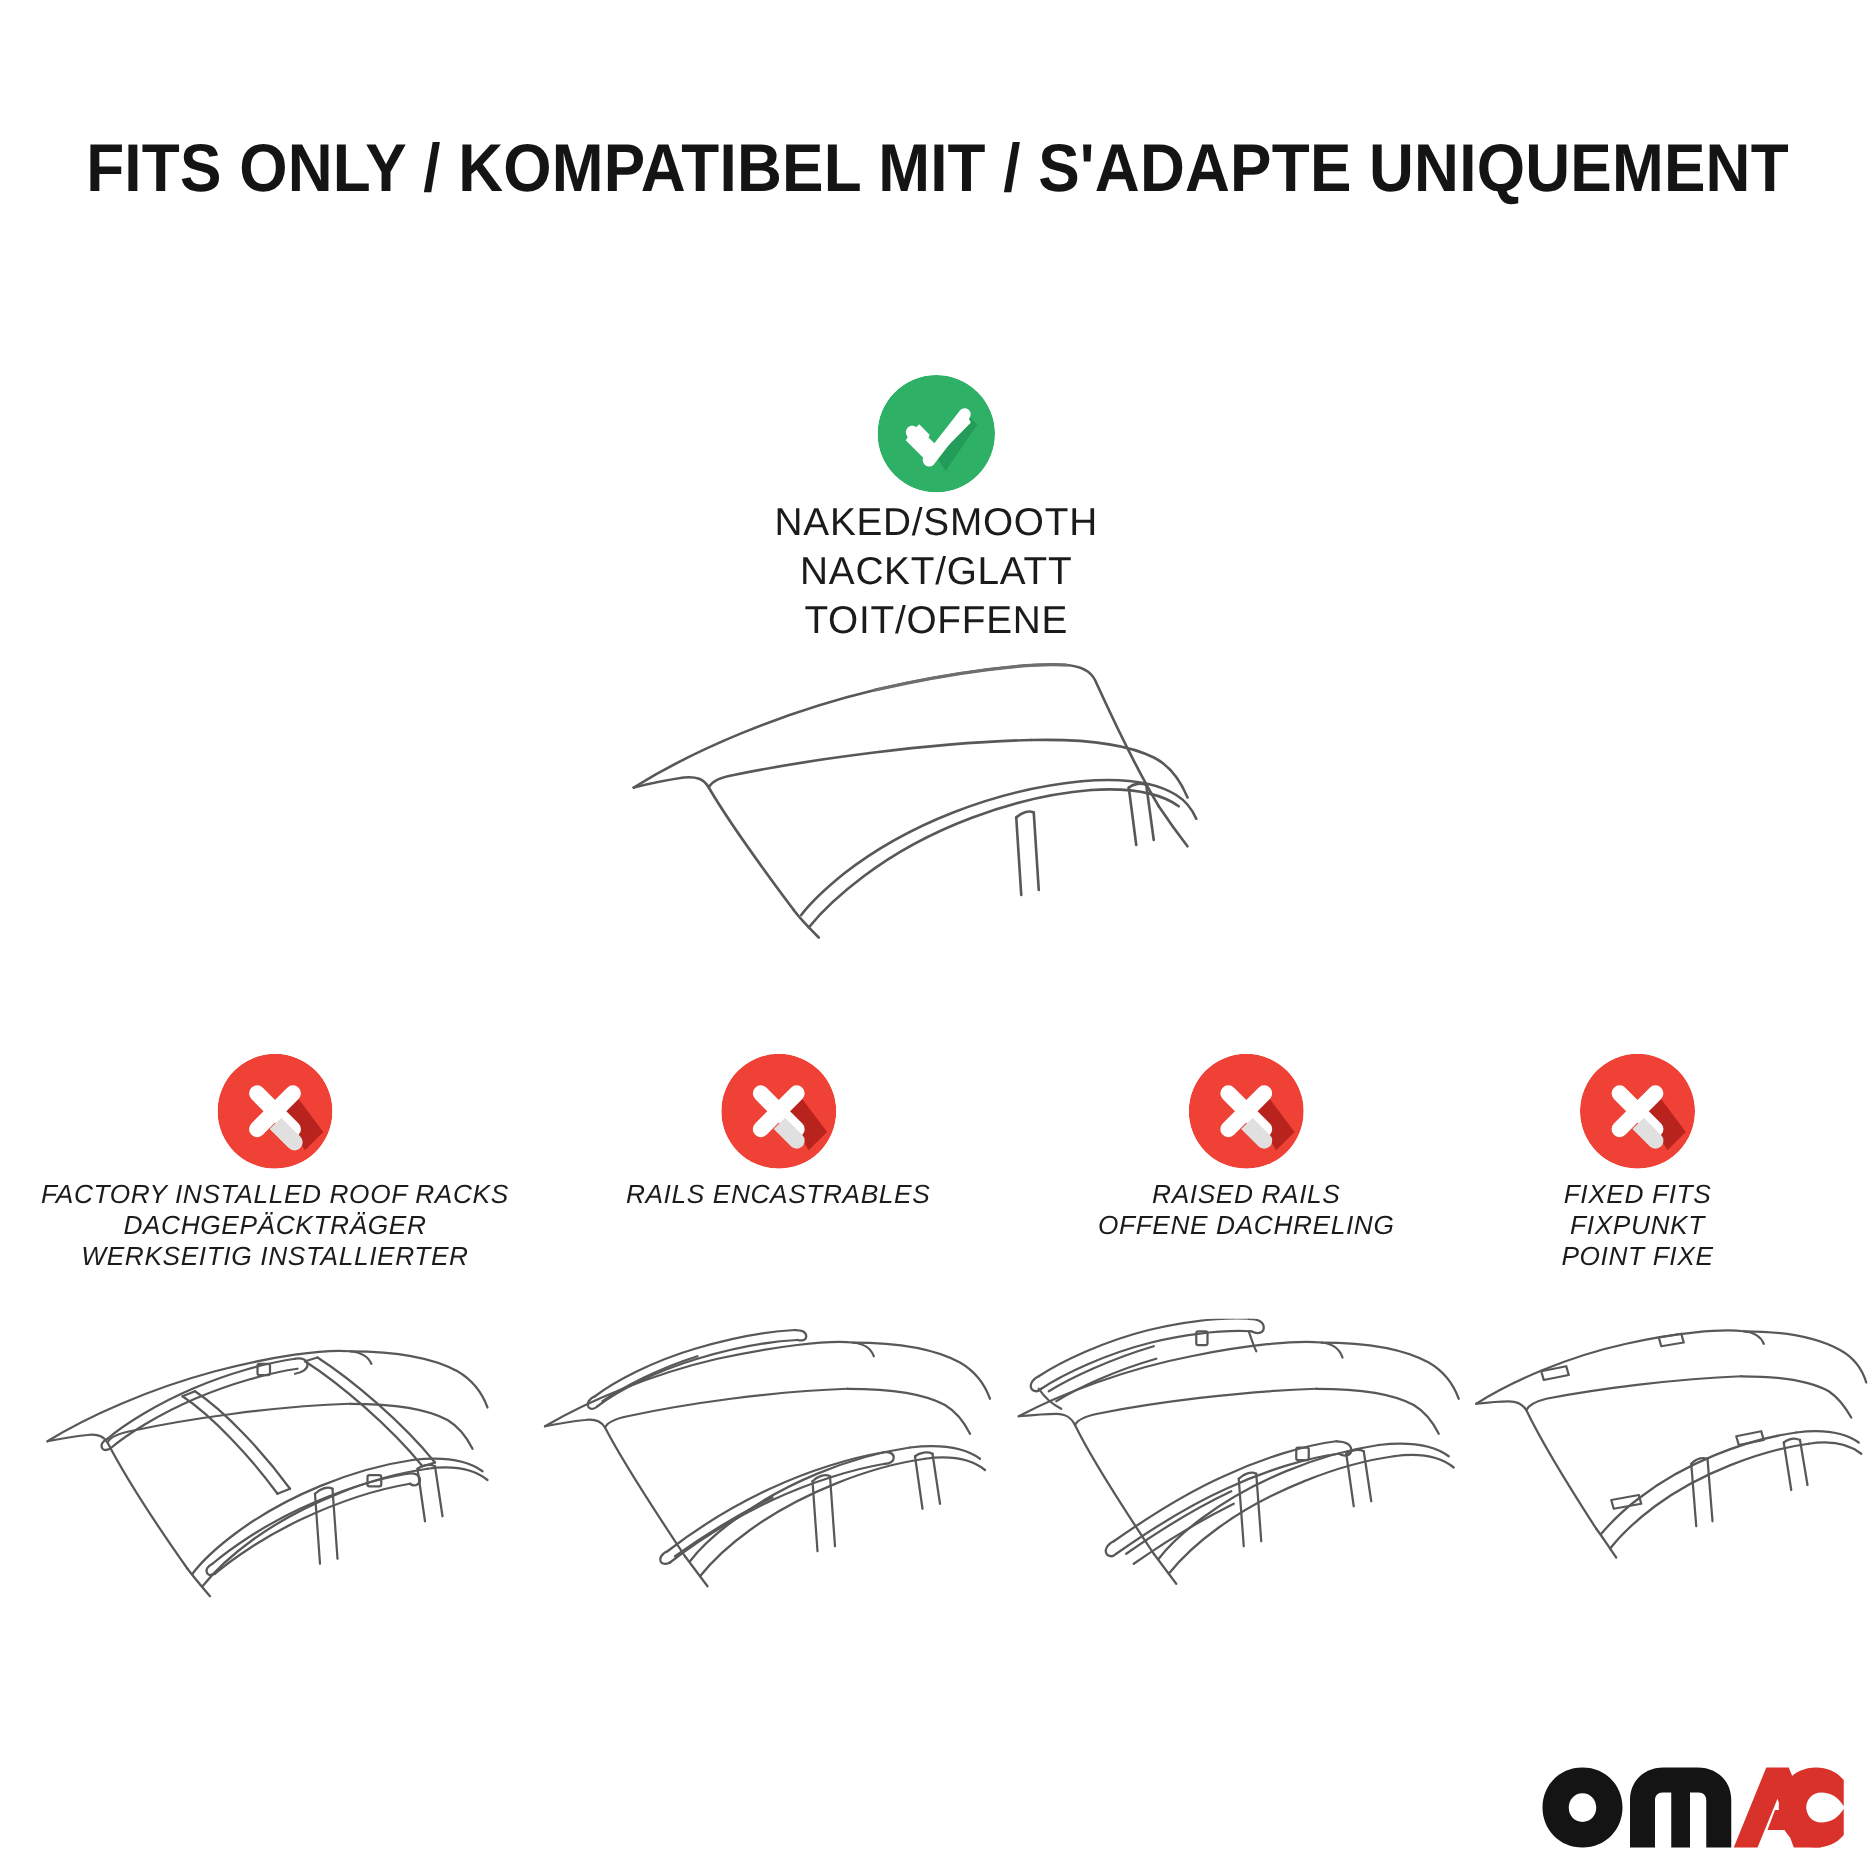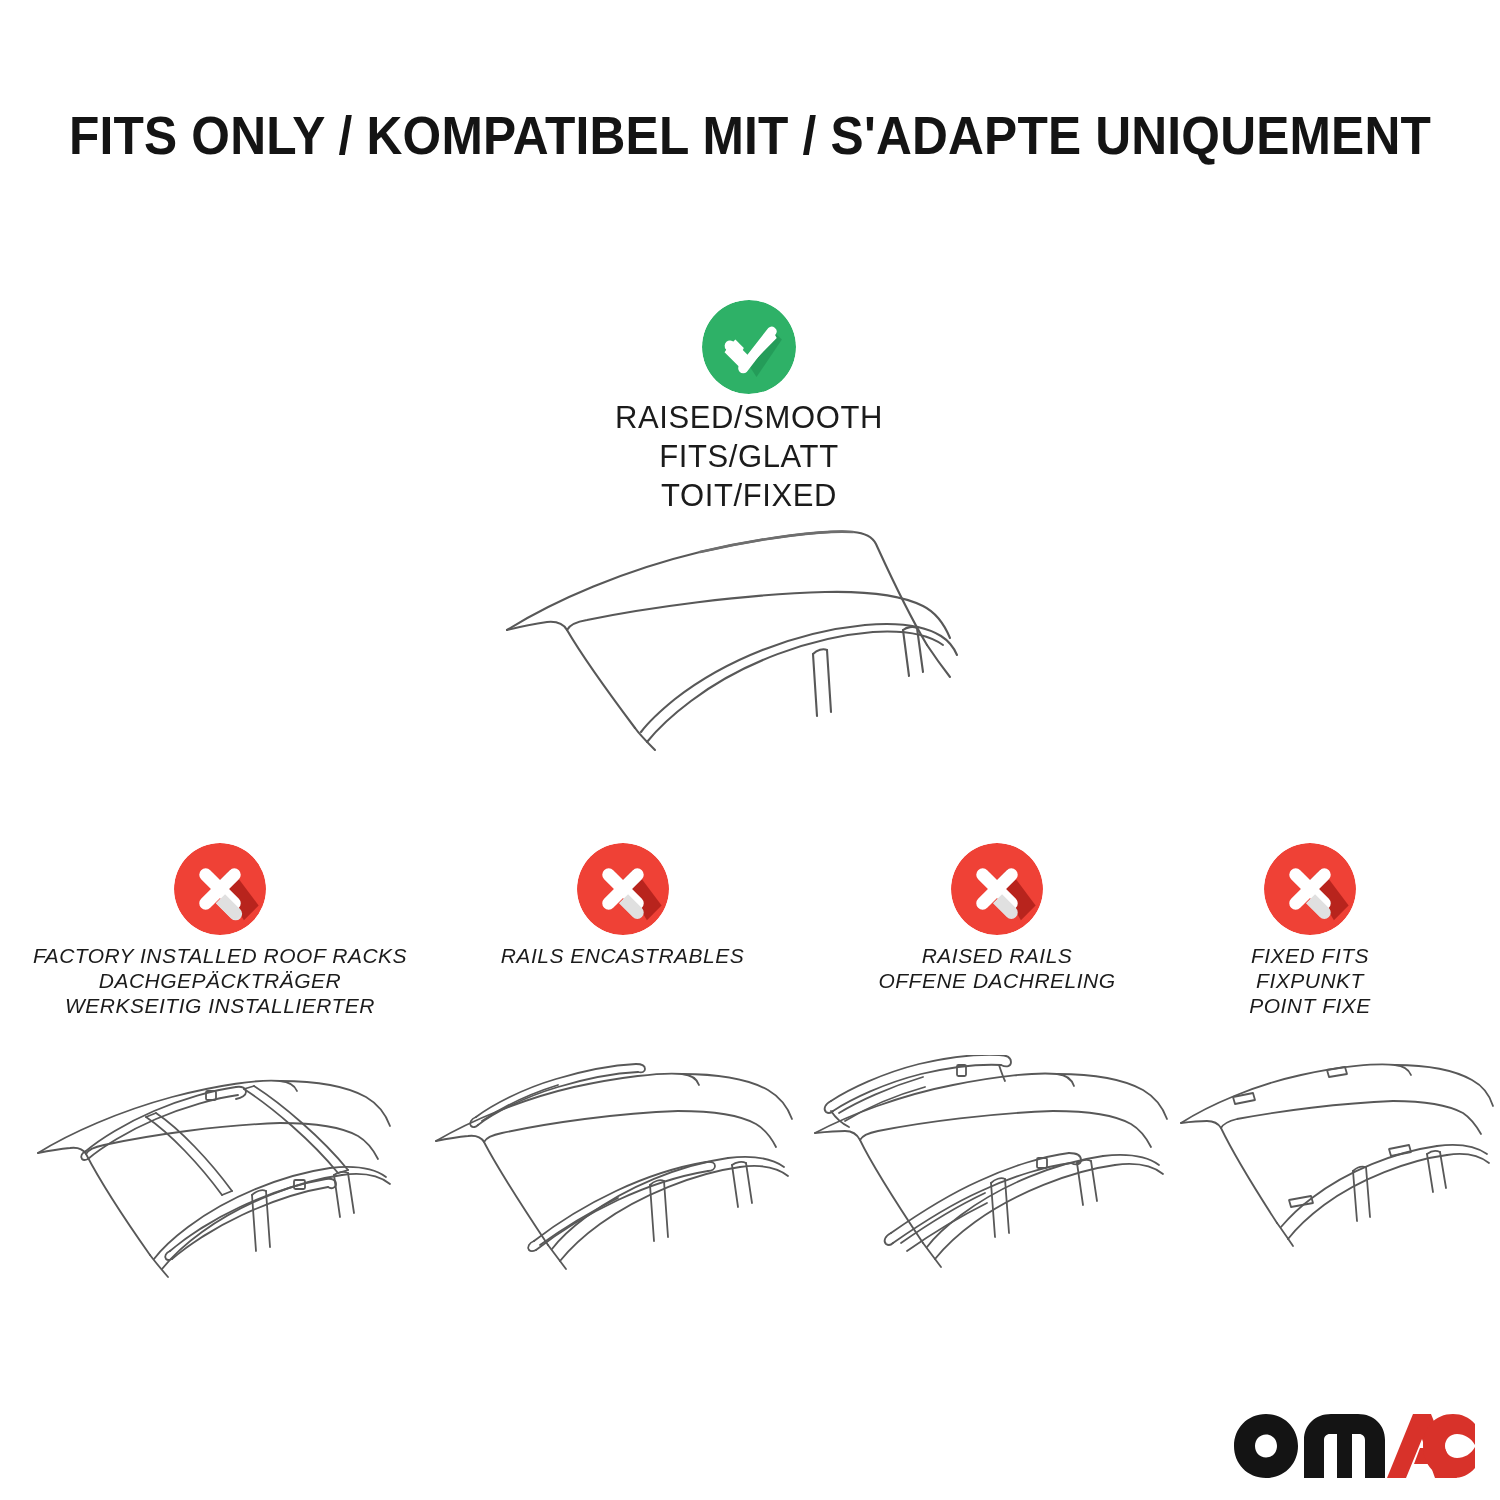--- a/index.html
+++ b/index.html
@@ -126,23 +126,23 @@
     <path d="M27 50.5 L35.5 42 L44.5 51 L40 60 Z" fill="#ffffff"></path>
     <path d="M28.5 49 L44 64.5 L74.5 31.5 L79.5 40.5 L44.5 76 L24 55.5 Z" fill="#ffffff"></path>
     <path d="M25.5 52.5 A5 5 0 0 1 34 45 L47.5 58.5 L41 68 Z" fill="#ffffff"></path>
     <path d="M25.8 53.2 L34.6 44.4 L49.2 59 L43.2 70 Z" fill="#ffffff"></path>
     <path d="M40.2 68.6 L70.5 29.8 A5.2 5.2 0 0 1 78.6 36.2 L47.6 76.5 A5.2 5.2 0 0 1 40.2 68.6 Z" fill="#ffffff"></path>
     <path d="M26.2 45.8 A5.2 5.2 0 0 1 33.6 45.6 L48.4 60.2 A5.2 5.2 0 0 1 41.2 67.8 L26.4 53.2 A5.2 5.2 0 0 1 26.2 45.8 Z" fill="#ffffff"></path>
   </svg>
 </div>
 
 <div class="ok-caption">
-  <div>RAISED/SMOOTH</div>
-  <div>FITS/GLATT</div>
-  <div>TOIT/FIXED</div>
+  <div>NAKED/SMOOTH</div>
+  <div>NACKT/GLATT</div>
+  <div>TOIT/OFFENE</div>
 </div>
 
 <div class="ok-illus">
   <svg viewBox="0 0 530 260" xmlns="http://www.w3.org/2000/svg" fill="none" stroke="#585858" stroke-width="2.1" stroke-linecap="round" stroke-linejoin="round">
 
     <path d="M12 110 C60 80 130 50 205 32 C270 17 330 10 358 12 C371 13 378 18 381 24
              C392 48 410 88 432 125"></path>
     <path d="M12 110 C24 107 38 104 52 102 C62 101 68 103 72 110
              C86 134 110 168 140 208"></path>
     <path d="M72 110 C74 106 80 102 92 100 C150 88 250 74 330 72"></path>

